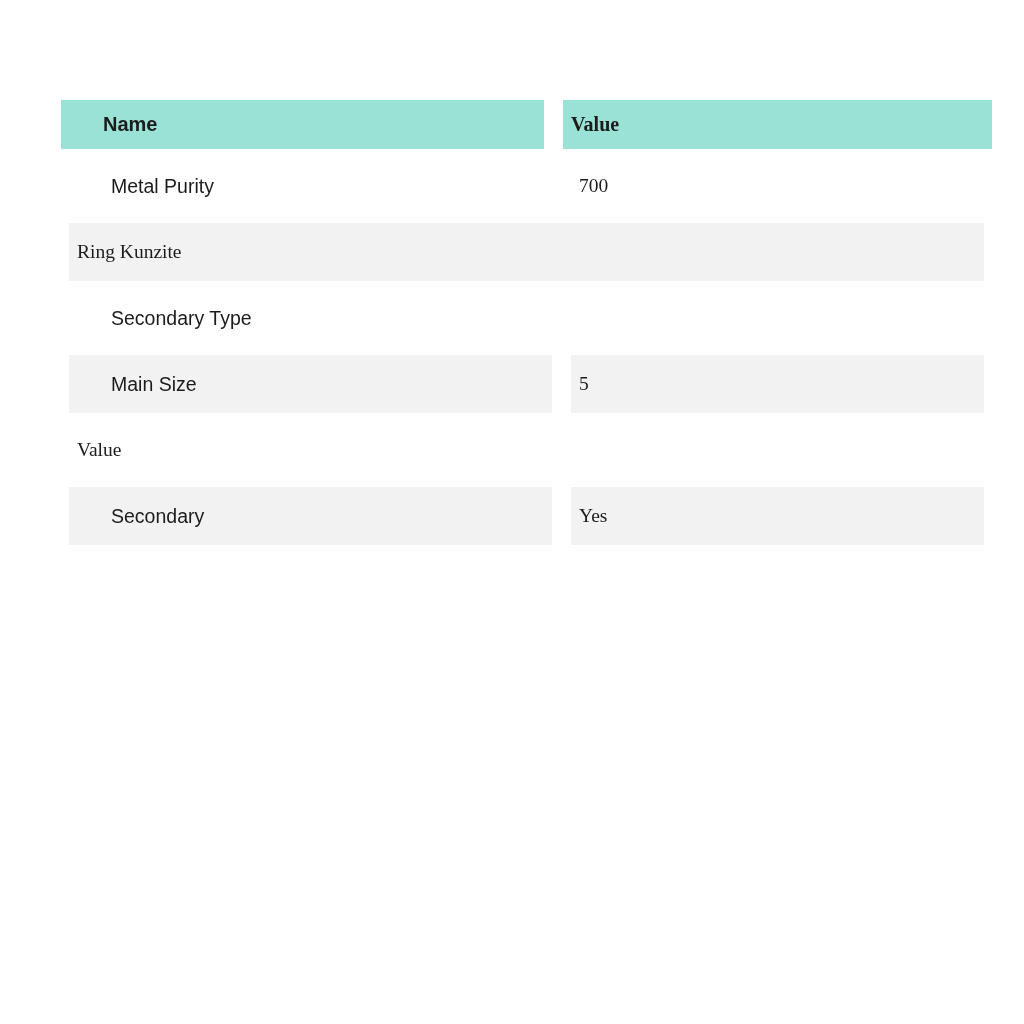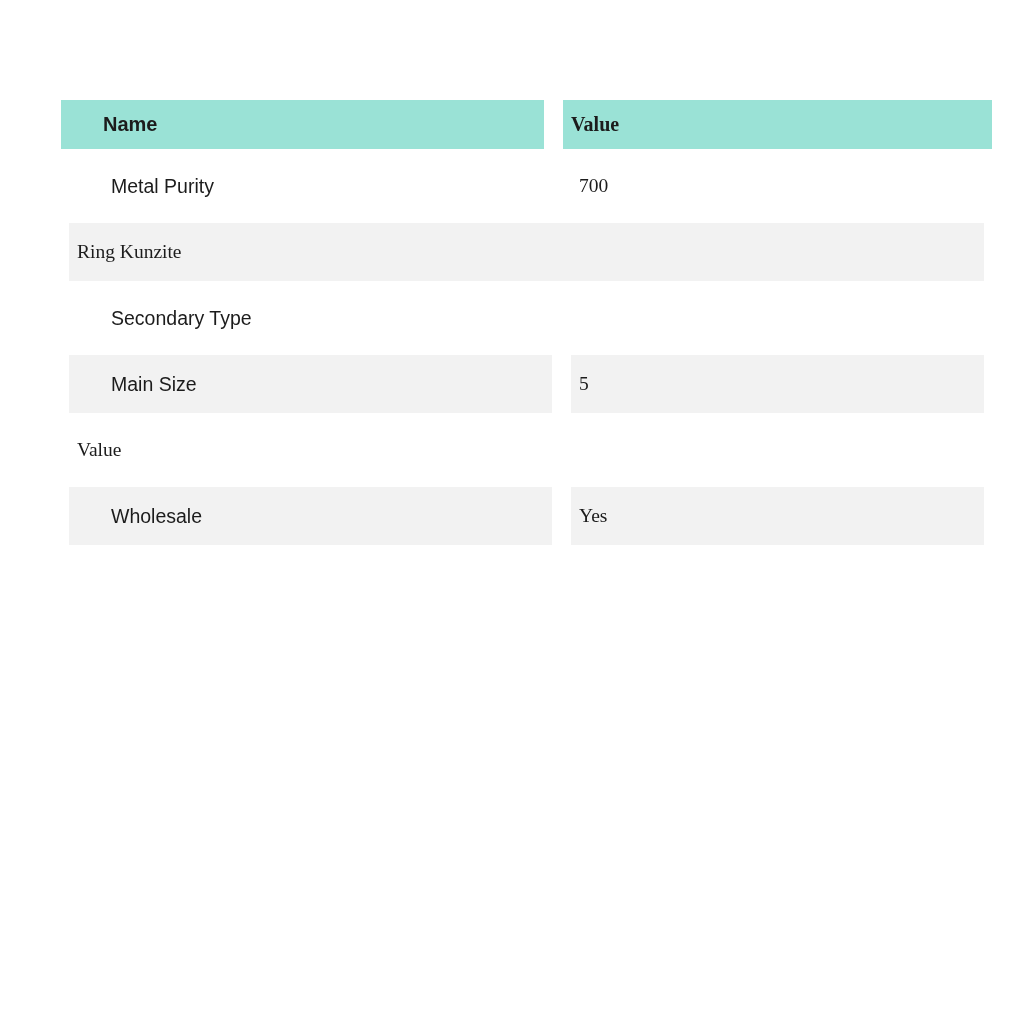--- a/index.html
+++ b/index.html
@@ -105,21 +105,21 @@
     </div>
 
     <div class="row">
       <div class="cell-value">
         <span>Value</span>
       </div>
     </div>
 
     <div class="row">
       <div class="cell-name">
-        <span>Wholesale</span>
+        <span>Secondary</span>
       </div>
       <div class="cell-value">
         <span>Yes</span>
       </div>
     </div>
 
   </div>
 </div>
 
 </body></html>

